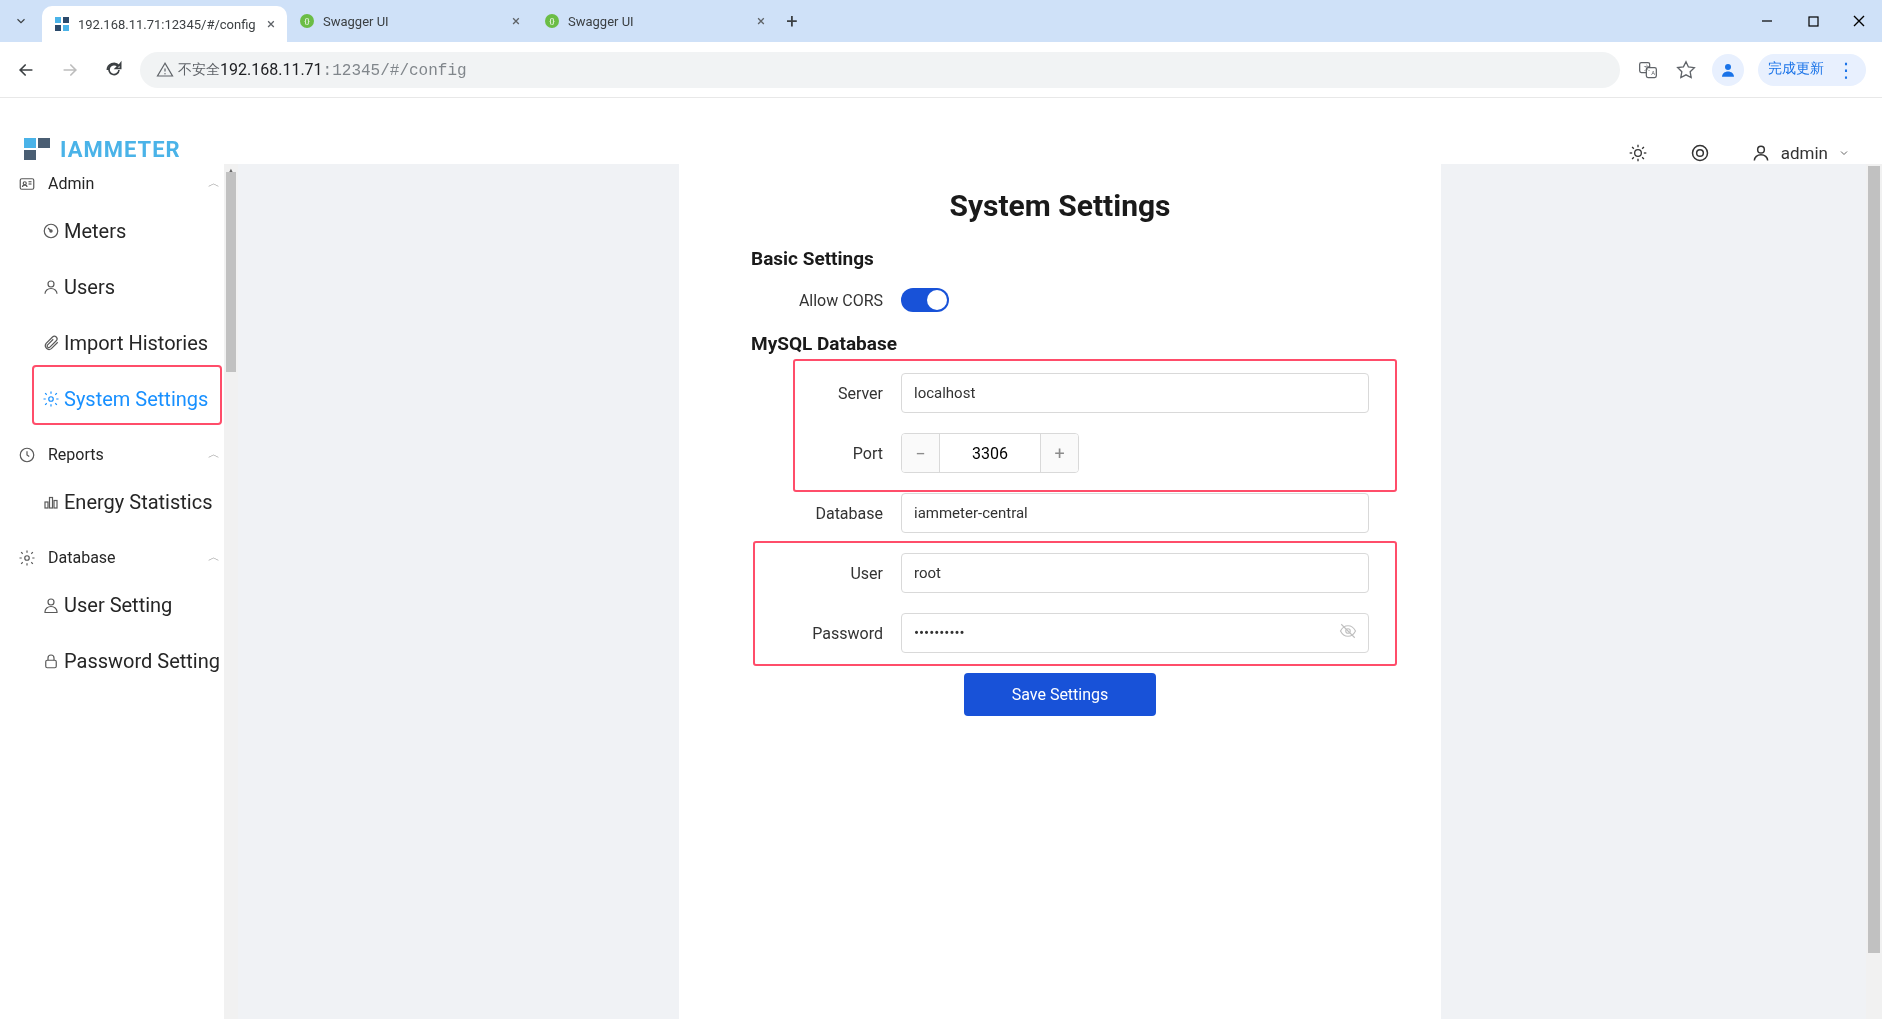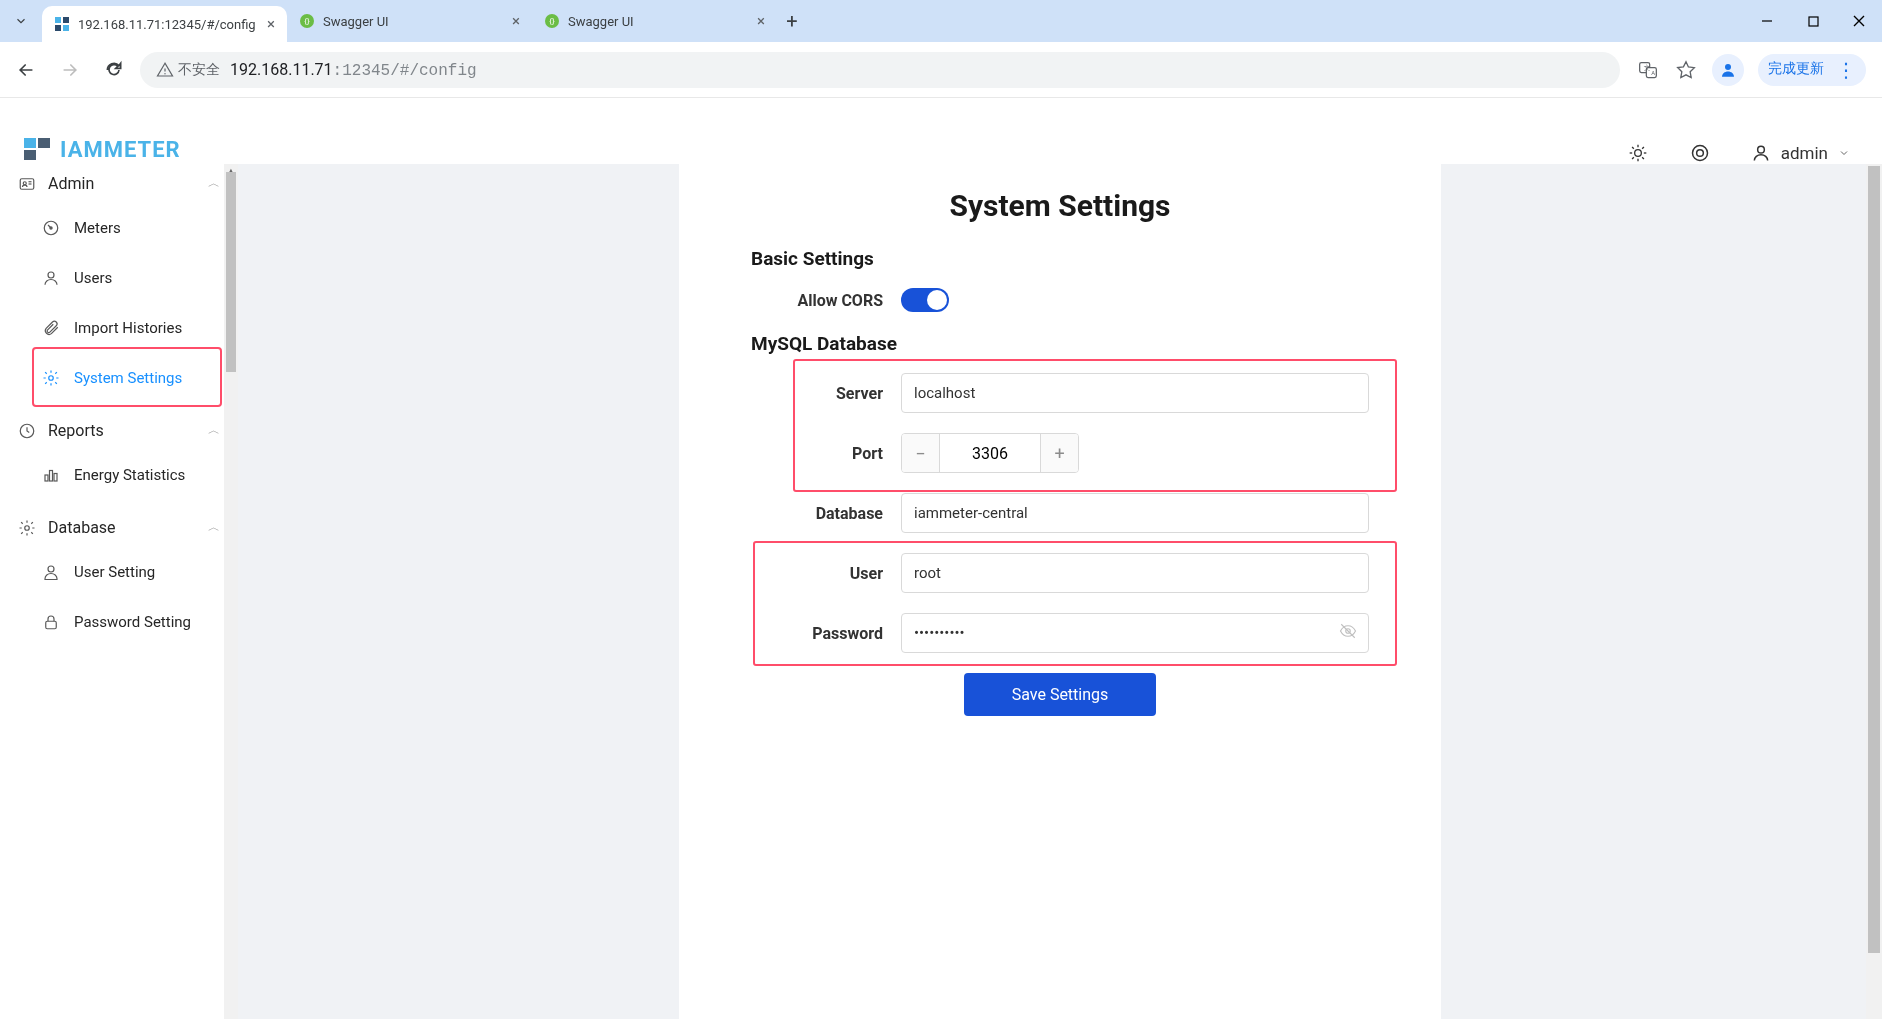--- a/index.html
+++ b/index.html
@@ -11,21 +11,21 @@
 .tab.active { background: #fff; border-radius: 10px 10px 0 0; margin-top: 6px; }
 .tab-favicon { width: 16px; height: 16px; display: inline-flex; align-items: center; justify-content: center; }
 .tab-close { margin-left: auto; font-size: 15px; color: #5f6368; cursor: pointer; }
 .new-tab-btn { width: 30px; display: flex; align-items: center; justify-content: center; font-size: 20px; color: #3c4043; }
 .window-controls { margin-left: auto; display: flex; }
 .win-btn { width: 46px; display: flex; align-items: center; justify-content: center; }
 
 .addr-bar { background: #fff; height: 56px; display: flex; align-items: center; padding: 0 8px; gap: 8px; border-bottom: 1px solid #e8e8e8; }
 .nav-btn { width: 36px; height: 36px; display: flex; align-items: center; justify-content: center; color: #5f6368; border-radius: 50%; }
 .nav-btn.disabled { color: #bdbdbd; }
-.url-box { flex: 1; height: 36px; background: #f1f3f4; border-radius: 18px; display: flex; align-items: center; padding: 0 16px; gap: 10px; font-size: 16px; color: #202124; }
+.url-box { flex: 1; height: 36px; background: #f1f3f4; border-radius: 18px; display: flex; align-items: center; padding: 0 16px; font-size: 16px; color: #202124; }
 .url-warn { display: flex; align-items: center; gap: 4px; color: #5f6368; font-size: 14px; }
 .url-text { color: #202124; }
 .url-text .faded { color: #80868b; font-family: Liberation Mono, monospace; }
 .addr-right { display: flex; align-items: center; gap: 14px; padding: 0 8px; }
 .addr-icon { width: 24px; height: 24px; display: flex; align-items: center; justify-content: center; color: #5f6368; }
 .profile-btn { width: 32px; height: 32px; background: #e8f0fe; border-radius: 50%; display: flex; align-items: center; justify-content: center; }
 .update-btn { background: #e8f0fe; color: #1a73e8; padding: 6px 10px; border-radius: 16px; font-size: 14px; display: flex; gap: 12px; }
 .update-btn .dots { font-size: 20px; line-height: 1; }
 
 .app-header { height: 66px; display: flex; align-items: flex-end; padding: 0 24px; background: #fff; }
@@ -38,36 +38,36 @@
 
 .app-body { display: flex; height: calc(100vh - 42px - 56px - 66px); }
 .sidebar { width: 238px; background: #fff; position: relative; }
 .sidebar-scroll { position: absolute; right: 0; top: 0; width: 14px; height: 100%; background: #f1f1f1; }
 .sidebar-scroll-thumb { position: absolute; right: 2px; top: 8px; width: 10px; height: 200px; background: #c1c1c1; border-radius: 0; }
 .sidebar-scroll .arrow { position: absolute; width: 14px; height: 14px; display: flex; align-items: center; justify-content: center; font-size: 9px; color: #666; }
 .sidebar-scroll .arrow.up { top: 0; }
 
 .nav-group-header { display: flex; align-items: center; padding: 10px 18px; font-size: 16px; color: #262626; cursor: pointer; gap: 12px; }
 .nav-group-header .chev { margin-left: auto; color: #999; font-size: 12px; }
-.nav-item { display: flex; align-items: center; padding: 16px 18px 16px 42px; font-size: 15px; color: #262626; cursor: pointer; gap: 14px; position: relative; }
+.nav-item { display: flex; align-items: center; padding: 16px 18px 16px 42px; font-size: 20px; color: #262626; cursor: pointer; gap: 4px; position: relative; }
 .nav-item.active { color: #1890ff; }
 .nav-item.active .nav-icon svg { stroke: #1890ff; fill: none; }
 .nav-icon { width: 18px; height: 18px; display: inline-flex; align-items: center; justify-content: center; }
 .nav-icon svg { width: 18px; height: 18px; stroke: #595959; fill: none; stroke-width: 1.6; }
 
 .highlight-box { position: absolute; border: 2.5px solid #ff4d6a; border-radius: 4px; pointer-events: none; }
 
 .content { flex: 1; background: #f0f2f5; overflow: auto; display: flex; justify-content: center; padding: 0 12px; position: relative; }
 .content-scroll { position: absolute; right: 0; top: 0; width: 16px; height: 100%; background: #f1f1f1; }
 .content-scroll-thumb { position: absolute; right: 2px; top: 2px; width: 12px; height: 92%; background: #c1c1c1; }
 .panel { background: #fff; width: 762px; padding: 24px 72px 40px; position: relative; }
 .page-title { font-size: 30px; font-weight: 700; text-align: center; color: #1a1a1a; margin-bottom: 24px; }
 .section-title { font-size: 19px; font-weight: 700; color: #1a1a1a; margin: 18px 0; }
 .form-row { display: flex; align-items: center; margin-bottom: 20px; }
-.form-label { width: 150px; text-align: right; padding-right: 18px; font-size: 16px; color: #333; font-weight: bold; }
+.form-label { width: 150px; text-align: right; padding-right: 18px; font-size: 16px; color: #333; }
 .form-control { flex: 1; }
 .text-input { width: 100%; height: 40px; border: 1px solid #d9d9d9; border-radius: 4px; padding: 0 12px; font-size: 15px; color: #333; outline: none; }
 .password-wrap { position: relative; }
 .eye-icon { position: absolute; right: 12px; top: 50%; transform: translateY(-50%); color: #bfbfbf; }
 .num-stepper { display: inline-flex; height: 40px; border: 1px solid #d9d9d9; border-radius: 4px; overflow: hidden; }
 .step-btn { width: 38px; background: #fafafa; border: none; font-size: 18px; color: #8c8c8c; cursor: pointer; display: flex; align-items: center; justify-content: center; }
 .step-btn.minus { border-right: 1px solid #d9d9d9; }
 .step-btn.plus { border-left: 1px solid #d9d9d9; }
 .step-val { width: 100px; text-align: center; border: none; font-size: 16px; outline: none; }
 .switch { width: 48px; height: 24px; background: #1852d8; border-radius: 12px; position: relative; cursor: pointer; }

